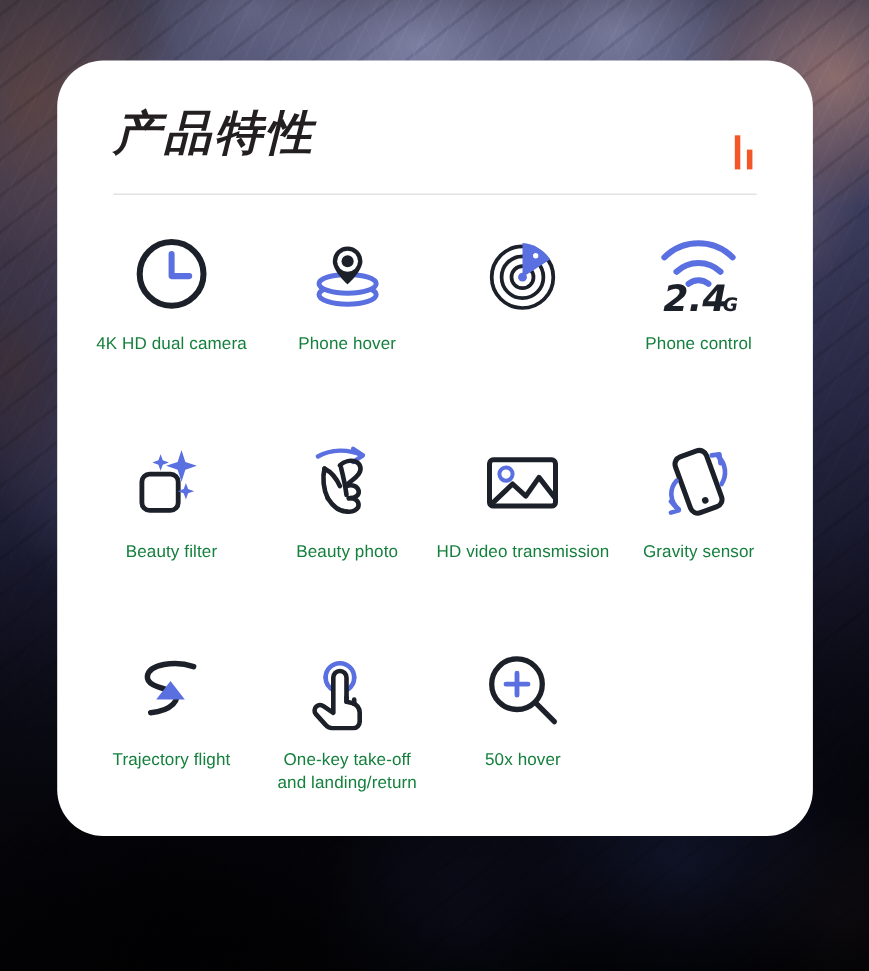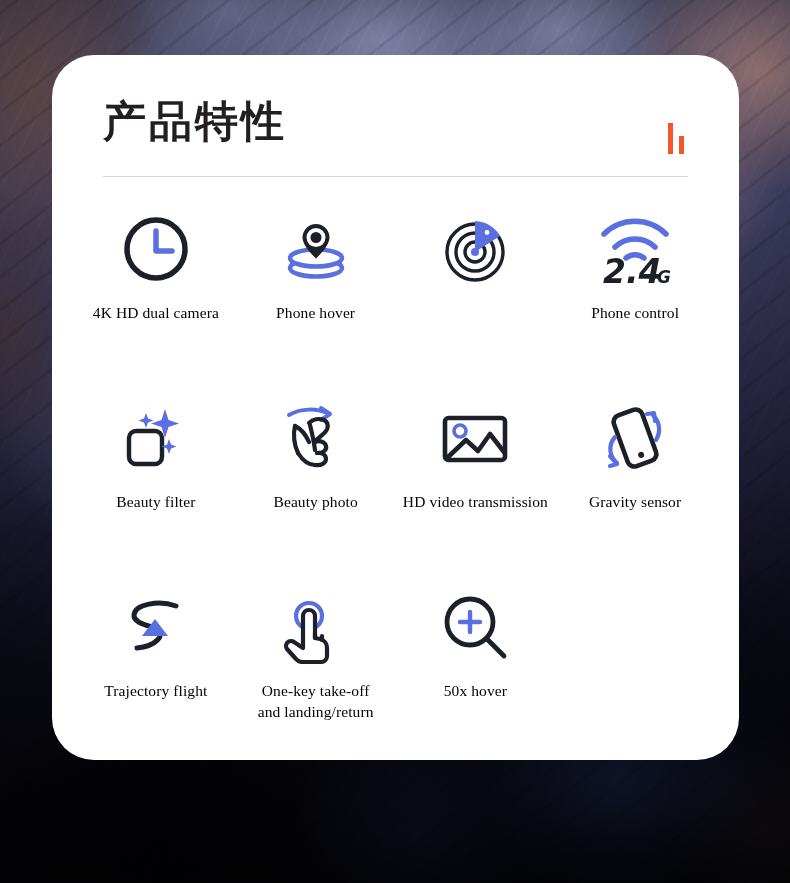--- a/index.html
+++ b/index.html
@@ -100,20 +100,21 @@
     width: 585px;
     height: 90px;
   }
   .title {
     font-family: "DejaVu Sans", "Liberation Sans", sans-serif;
     font-size: 43px;
     font-weight: 700;
     color: #231f20;
     letter-spacing: 3px;
     line-height: 56px;
+    font-style: italic;
   }
   .bars {
     position: absolute;
     right: 0;
     top: 25px;
     width: 20px;
     height: 36px;
   }
   .bar {
     position: absolute;
@@ -152,23 +153,23 @@
   .icon-box {
     width: 92px;
     height: 92px;
     display: flex;
     align-items: center;
     justify-content: center;
   }
   .icon-box svg { display: block; }
   .cell-label {
     margin-top: 7px;
-    font-family: Liberation Serif, serif;
+    font-family: Liberation Sans, sans-serif;
     font-size: 15.5px;
-    color: #000000;
+    color: #15803d;
     text-align: center;
     line-height: 21px;
     letter-spacing: 0.1px;
     white-space: pre-line;
   }
 </style>
 </head>
 <body>
 
 <div id="page">

